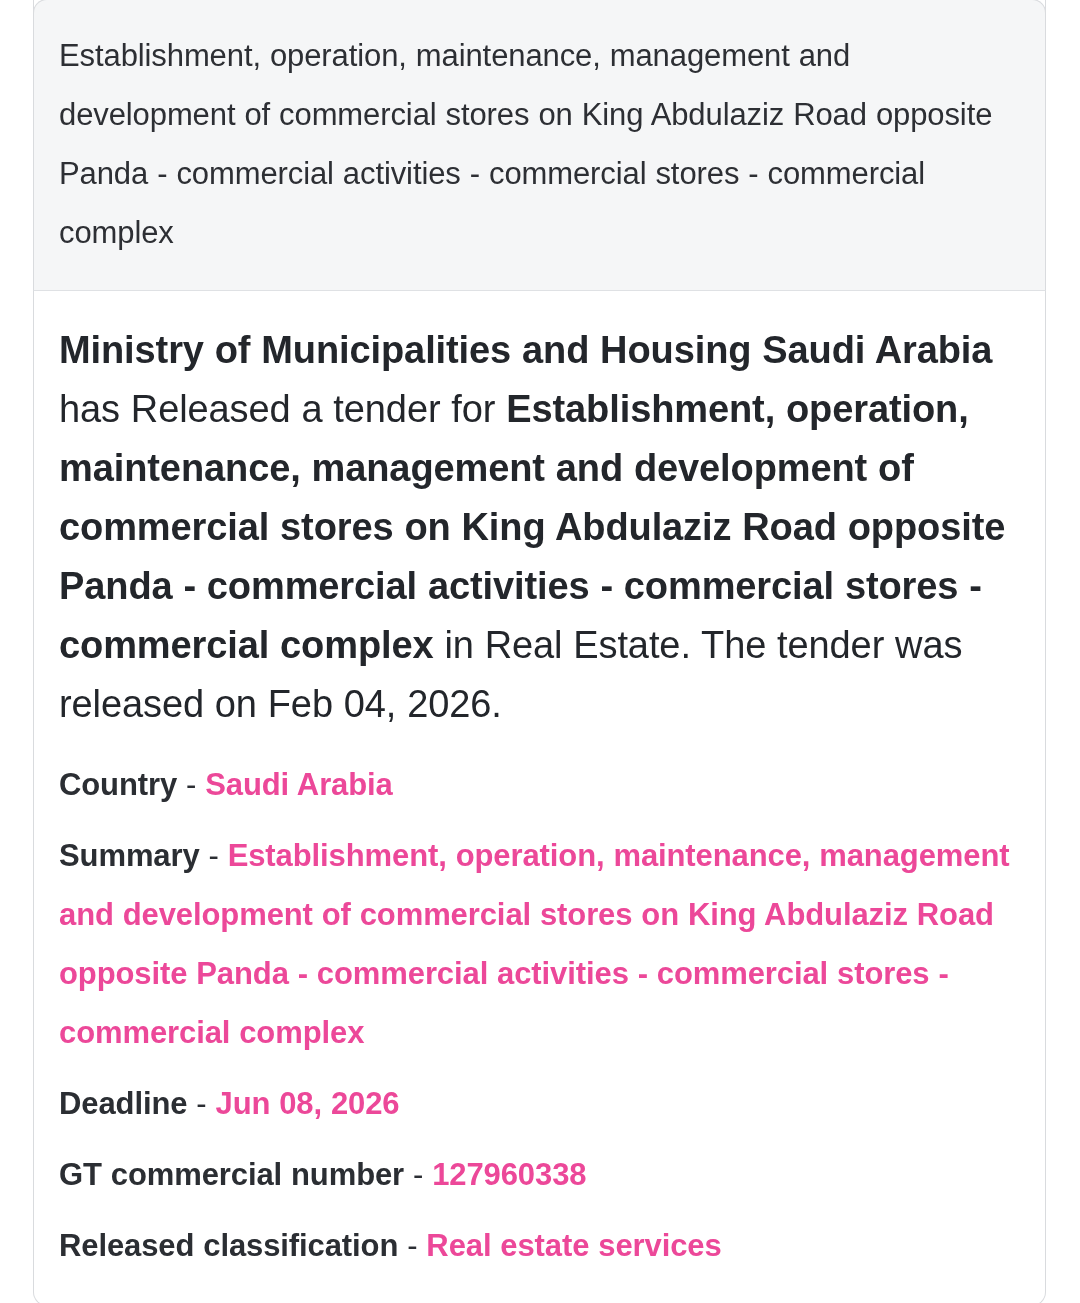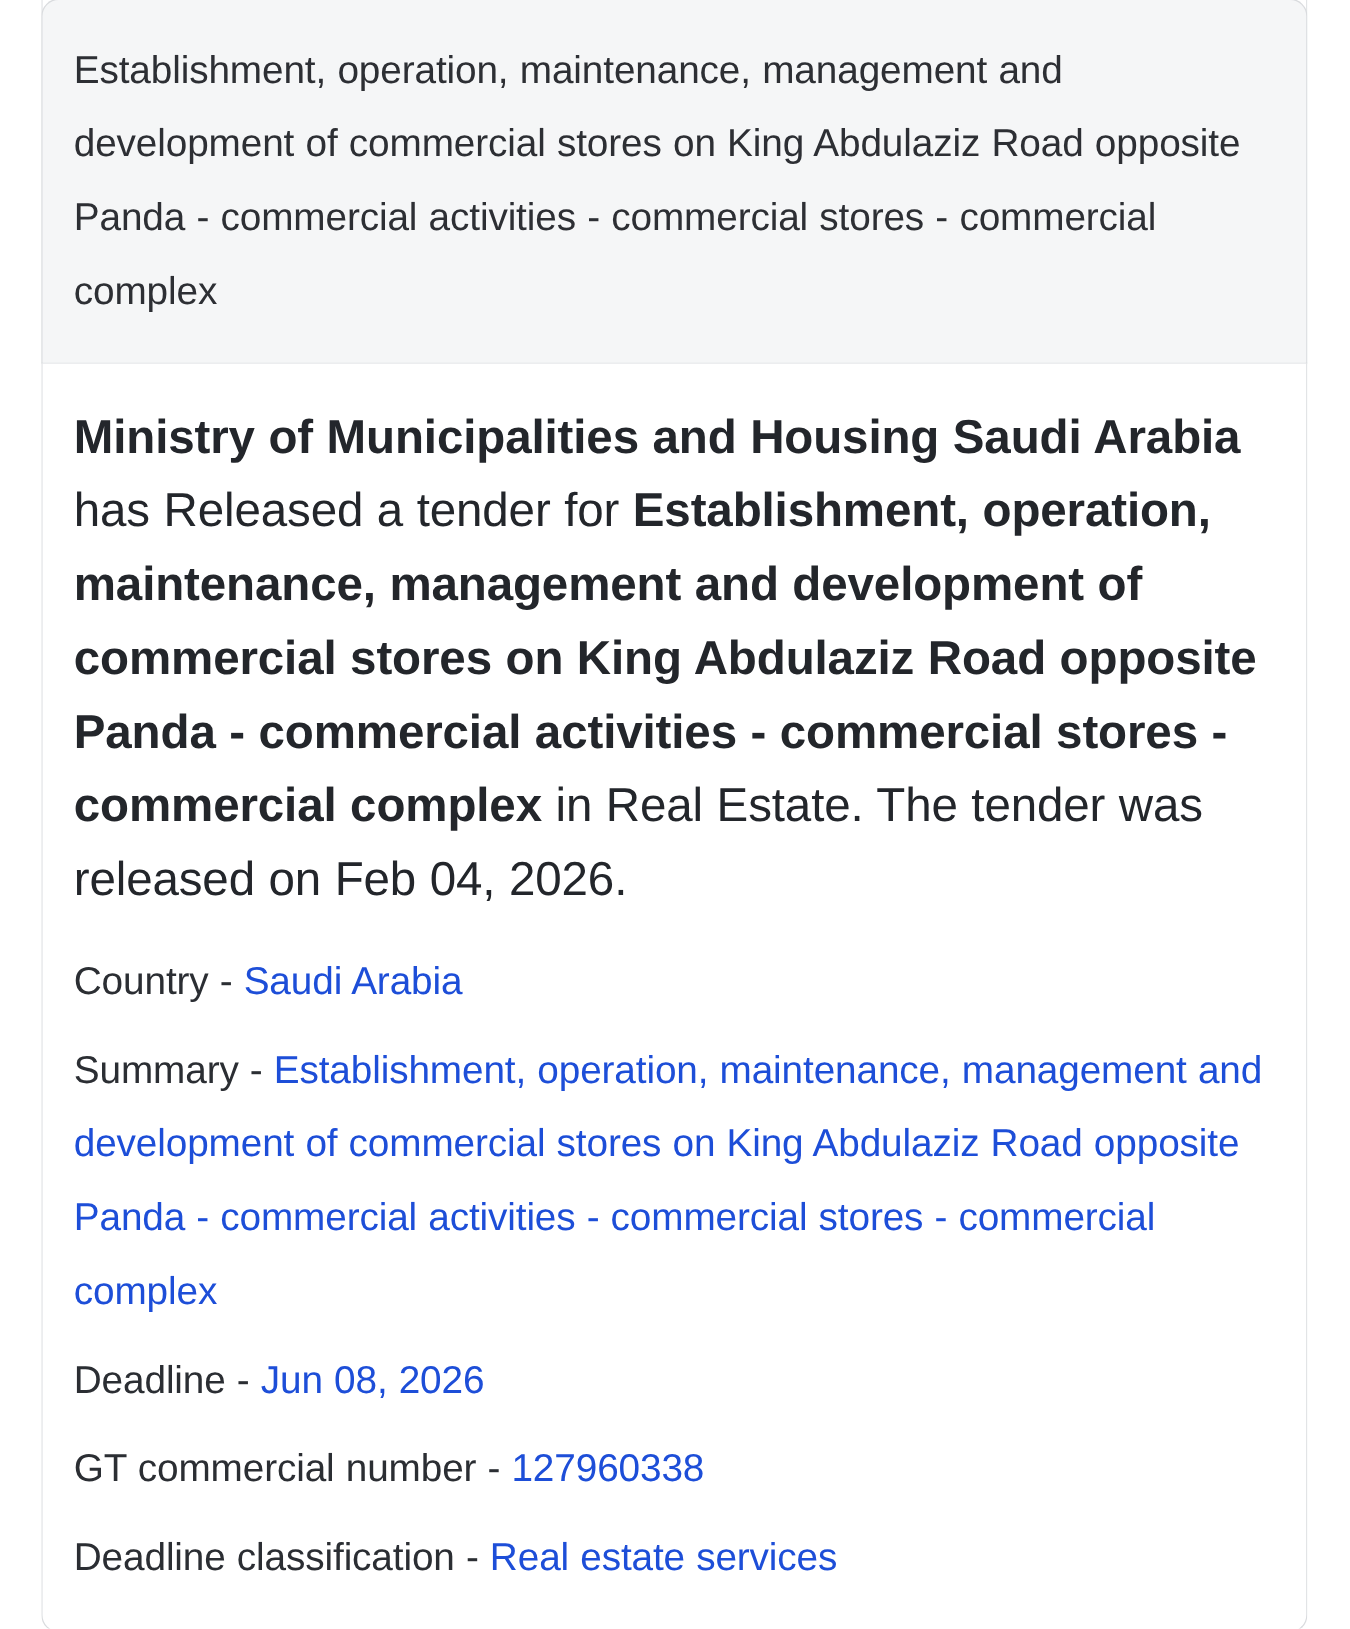--- a/index.html
+++ b/index.html
@@ -75,23 +75,23 @@
   .field-row {
     font-size:31px;
     line-height:59px;
     font-weight:400;
     color:#23262b;
     letter-spacing:-0.1px;
     word-spacing:0.4px;
     margin-bottom:12px;
   }
   .field-row:last-child { margin-bottom:0; }
-  .field-label { font-weight:400; color:#2b2e33; }
+  .field-label { font-weight:700; color:#2b2e33; }
   .field-sep   { font-weight:400; color:#2b2e33; }
-  .field-value { font-weight:400; color:#1d4ed8; }
+  .field-value { font-weight:700; color:#ec4899; }
 </style>
 </head>
 <body>
 
 <div id="page">
 
   <div class="tender-card">
 
     <div class="card-header">
       <div class="card-header-title">Establishment, operation, maintenance, management and development of commercial stores on King Abdulaziz Road opposite Panda - commercial activities - commercial stores - commercial complex</div>
@@ -102,17 +102,17 @@
       <p class="lead-paragraph"><b>Ministry of Municipalities and Housing Saudi Arabia</b><span> has Released a tender for </span><b>Establishment, operation, maintenance, management and development of commercial stores on King Abdulaziz Road opposite Panda - commercial activities - commercial stores - commercial complex</b><span> in Real Estate. The tender was released on </span><span>Feb 04, 2026</span><span>.</span></p>
 
       <div class="field-row"><span class="field-label">Country</span><span class="field-sep"> - </span><span class="field-value">Saudi Arabia</span></div>
 
       <div class="field-row"><span class="field-label">Summary</span><span class="field-sep"> - </span><span class="field-value">Establishment, operation, maintenance, management and development of commercial stores on King Abdulaziz Road opposite Panda - commercial activities - commercial stores - commercial complex</span></div>
 
       <div class="field-row"><span class="field-label">Deadline</span><span class="field-sep"> - </span><span class="field-value">Jun 08, 2026</span></div>
 
       <div class="field-row"><span class="field-label">GT commercial number</span><span class="field-sep"> - </span><span class="field-value">127960338</span></div>
 
-      <div class="field-row"><span class="field-label">Deadline classification</span><span class="field-sep"> - </span><span class="field-value">Real estate services</span></div>
+      <div class="field-row"><span class="field-label">Released classification</span><span class="field-sep"> - </span><span class="field-value">Real estate services</span></div>
 
     </div>
   </div>
 </div>
 
 </body></html>

